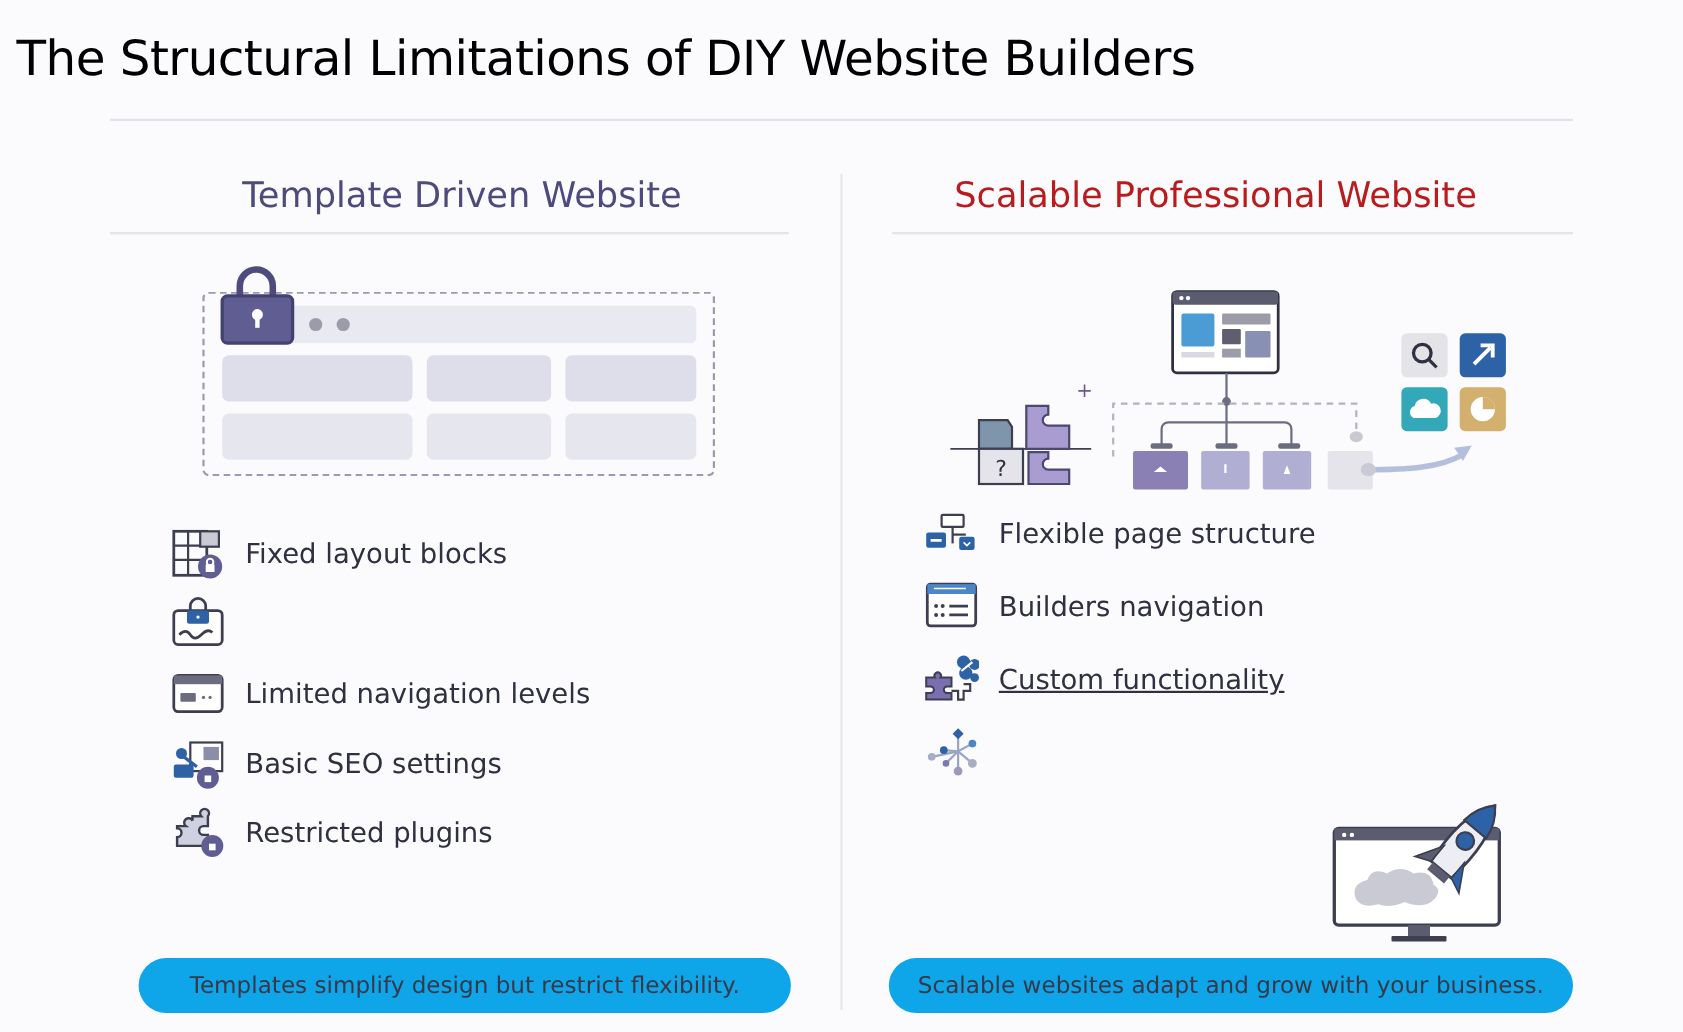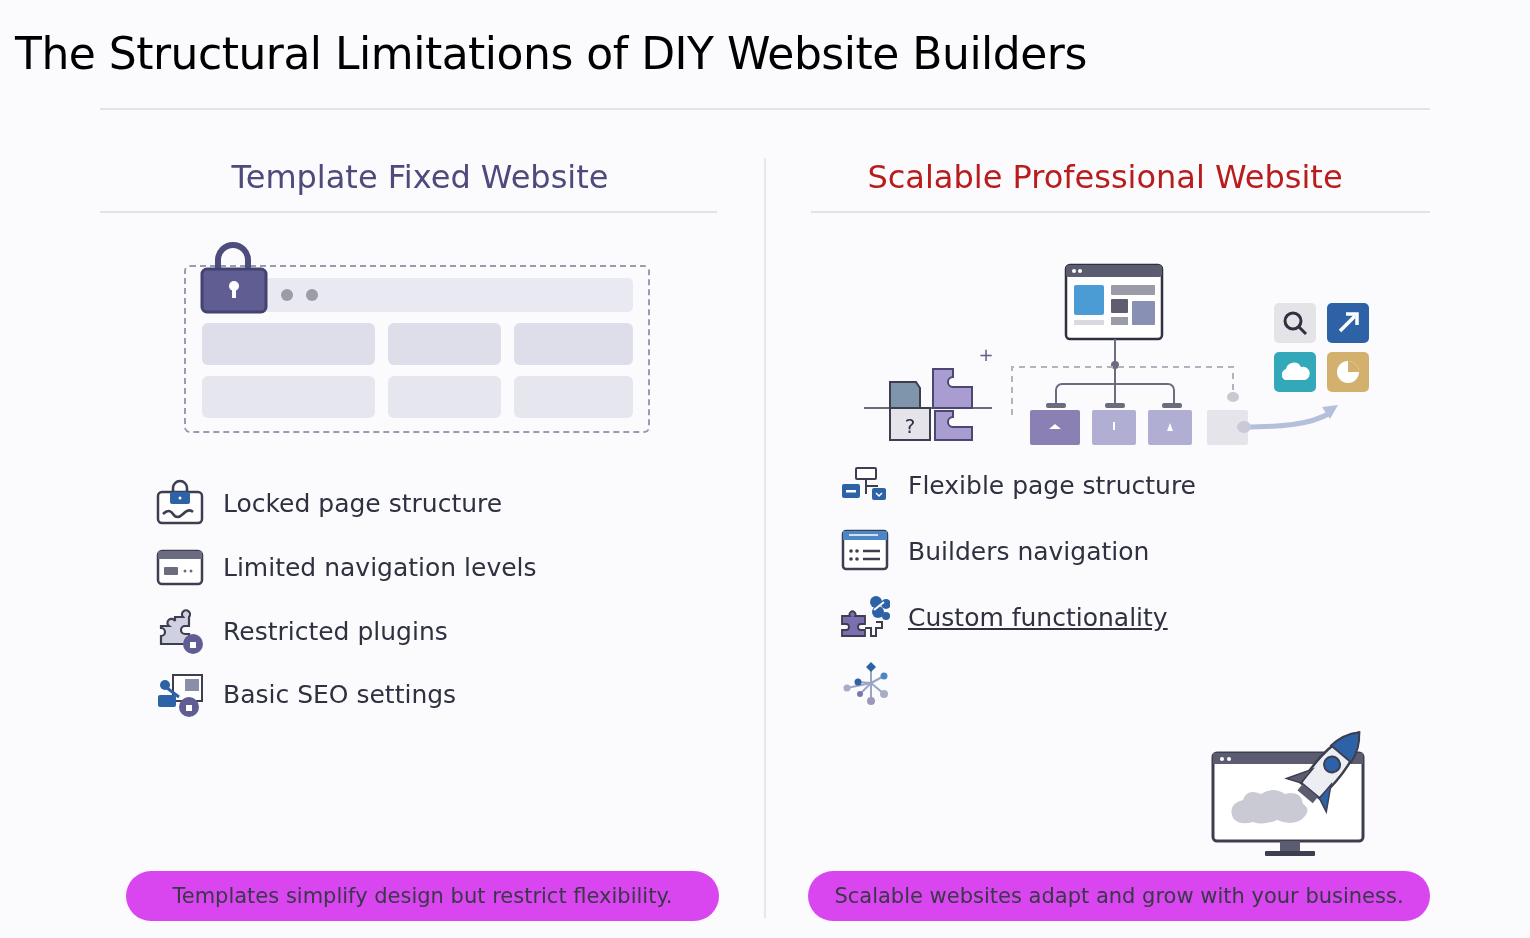--- a/index.html
+++ b/index.html
@@ -31,33 +31,33 @@
   .tpl-block { background:#dedeea; border-radius:6px; }
   .lock-big { left:196px; top:240px; width:74px; height:76px; }
 
   
   .feat { display:flex; align-items:center; }
   .feat .ico { width:50px; height:50px; flex:none; }
   .feat .lbl { font-size:25px; color:#2f3040; margin-left:18px; white-space:nowrap; }
 
   
   .pill {
-    height:50px; border-radius:25px; background:#d946ef;
+    height:50px; border-radius:25px; background:#0ea5e9;
     display:flex; align-items:center; justify-content:center;
     font-size:21px; color:#383848;
   }
 </style>
 </head>
 <body>
 
 <div class="abs main-title">The Structural Limitations of DIY Website Builders</div>
 <div class="abs rule" style="left:100px;top:108px;width:1330px;"></div>
 <div class="abs vdivider"></div>
 
-<div class="abs col-title left">Template Fixed Website</div>
+<div class="abs col-title left">Template Driven Website</div>
 <div class="abs rule" style="left:100px;top:211px;width:617px;"></div>
 
 <div>
   <div class="abs tpl-frame"></div>
   <div class="abs tpl-bar"></div>
   <div class="abs tpl-dot" style="left:281px;"></div>
   <div class="abs tpl-dot" style="left:306px;"></div>
   <div class="abs tpl-block" style="left:202px;top:323px;width:173px;height:42px;"></div>
   <div class="abs tpl-block" style="left:388px;top:323px;width:113px;height:42px;"></div>
   <div class="abs tpl-block" style="left:514px;top:323px;width:119px;height:42px;"></div>
@@ -66,59 +66,71 @@
   <div class="abs tpl-block" style="left:514px;top:376px;width:119px;height:42px;background:#e6e6ee;"></div>
   <svg class="abs lock-big" viewBox="0 0 74 76">
     <path d="M22 32 V20 a15 15 0 0 1 30 0 V32" fill="none" stroke="#4e4c7c" stroke-width="6"></path>
     <rect x="6" y="29" width="64" height="43" rx="5" fill="#5f5d92" stroke="#444270" stroke-width="3"></rect>
     <circle cx="38" cy="46" r="5" fill="#fff"></circle>
     <rect x="36" y="48" width="4" height="10" fill="#fff"></rect>
   </svg>
 </div>
 
 <div class="abs" style="left:155px;top:478px;">
+  <div class="feat" style="height:50px;margin-bottom:13px;">
+    <svg class="ico" viewBox="0 0 50 50">
+      <rect x="3" y="5" width="30" height="40" fill="none" stroke="#3d3e4f" stroke-width="2.5"></rect>
+      <line x1="3" y1="18" x2="33" y2="18" stroke="#3d3e4f" stroke-width="2"></line>
+      <line x1="3" y1="31" x2="33" y2="31" stroke="#3d3e4f" stroke-width="2"></line>
+      <line x1="16" y1="5" x2="16" y2="45" stroke="#3d3e4f" stroke-width="2"></line>
+      <rect x="27" y="5" width="17" height="14" fill="#c9cad6" stroke="#3d3e4f" stroke-width="2"></rect>
+      <circle cx="36" cy="37" r="11" fill="#5f5d92"></circle>
+      <rect x="32" y="35" width="8" height="7" fill="#fff"></rect>
+      <circle cx="36" cy="33" r="3" fill="none" stroke="#fff" stroke-width="1.8"></circle>
+    </svg>
+    <span class="lbl">Fixed layout blocks</span>
+  </div>
   <div class="feat" style="height:50px;margin-bottom:14px;">
     <svg class="ico" viewBox="0 0 50 50">
       <rect x="3" y="14" width="44" height="31" rx="4" fill="#fff" stroke="#3d3e4f" stroke-width="2.5"></rect>
       <path d="M18 16 V10 a7 7 0 0 1 14 0 V16" fill="none" stroke="#3d3e4f" stroke-width="2.5"></path>
       <rect x="15" y="14" width="20" height="12" rx="2" fill="#2e62a6"></rect>
       <circle cx="25" cy="20" r="1.5" fill="#fff"></circle>
       <path d="M8 36 q6 -6 10 0 t10 0 t10 -2" fill="none" stroke="#3d3e4f" stroke-width="2.5"></path>
     </svg>
-    <span class="lbl">Locked page structure</span>
   </div>
   <div class="feat" style="height:50px;margin-bottom:14px;">
     <svg class="ico" viewBox="0 0 50 50">
       <rect x="3" y="9" width="44" height="33" rx="4" fill="#fff" stroke="#3d3e4f" stroke-width="2.5"></rect>
       <rect x="3" y="9" width="44" height="8" fill="#6c6c80"></rect>
       <rect x="9" y="25" width="14" height="8" rx="1" fill="#6c6c80"></rect>
       <circle cx="30" cy="29" r="1.5" fill="#6c6c80"></circle>
         <circle cx="36" cy="29" r="1.5" fill="#6c6c80"></circle>
     </svg>
     <span class="lbl">Limited navigation levels</span>
-  </div>
-  <div class="feat" style="height:50px;margin-bottom:13px;">
-    <svg class="ico" viewBox="0 0 50 50">
-      <path d="M6 20 h8 a4 4 0 1 1 6 -5 l0 -4 h8 a4 4 0 1 1 6 0 v9 h-4 a4 4 0 1 0 0 8 h4 v10 h-28 v-8 a4 4 0 1 0 0 -8 z" fill="#cfd0e0" stroke="#3d3e4f" stroke-width="2.2"></path>
-      <circle cx="38" cy="38" r="10" fill="#5f5d92"></circle>
-      <rect x="35" y="36" width="6" height="6" fill="#fff"></rect>
-    </svg>
-    <span class="lbl">Restricted plugins</span>
   </div>
   <div class="feat" style="height:50px;margin-bottom:12px;">
     <svg class="ico" viewBox="0 0 50 50">
       <rect x="18" y="6" width="29" height="26" fill="#fff" stroke="#3d3e4f" stroke-width="2"></rect>
       <rect x="30" y="10" width="14" height="12" fill="#8a8ea8"></rect>
       <circle cx="10" cy="16" r="5" fill="#2e62a6"></circle>
       <line x1="12" y1="19" x2="24" y2="28" stroke="#2e62a6" stroke-width="3"></line>
       <rect x="3" y="26" width="18" height="12" rx="2" fill="#2e62a6"></rect>
       <circle cx="34" cy="38" r="10" fill="#5f5d92"></circle>
       <rect x="31" y="36" width="6" height="6" fill="#fff"></rect>
     </svg>
     <span class="lbl">Basic SEO settings</span>
+  </div>
+  <div class="feat" style="height:50px;margin-bottom:13px;">
+    <svg class="ico" viewBox="0 0 50 50">
+      <path d="M6 20 h8 a4 4 0 1 1 6 -5 l0 -4 h8 a4 4 0 1 1 6 0 v9 h-4 a4 4 0 1 0 0 8 h4 v10 h-28 v-8 a4 4 0 1 0 0 -8 z" fill="#cfd0e0" stroke="#3d3e4f" stroke-width="2.2"></path>
+      <circle cx="38" cy="38" r="10" fill="#5f5d92"></circle>
+      <rect x="35" y="36" width="6" height="6" fill="#fff"></rect>
+    </svg>
+    <span class="lbl">Restricted plugins</span>
   </div>
 </div>
 
 <div class="abs pill" style="left:126px;top:871px;width:593px;">Templates simplify design but restrict flexibility.</div>
 
 <div class="abs col-title right">Scalable Professional Website</div>
 <div class="abs rule" style="left:811px;top:211px;width:619px;"></div>
 
 <svg class="abs" style="left:860px;top:255px;" width="540" height="200" viewBox="0 0 540 200">
 

